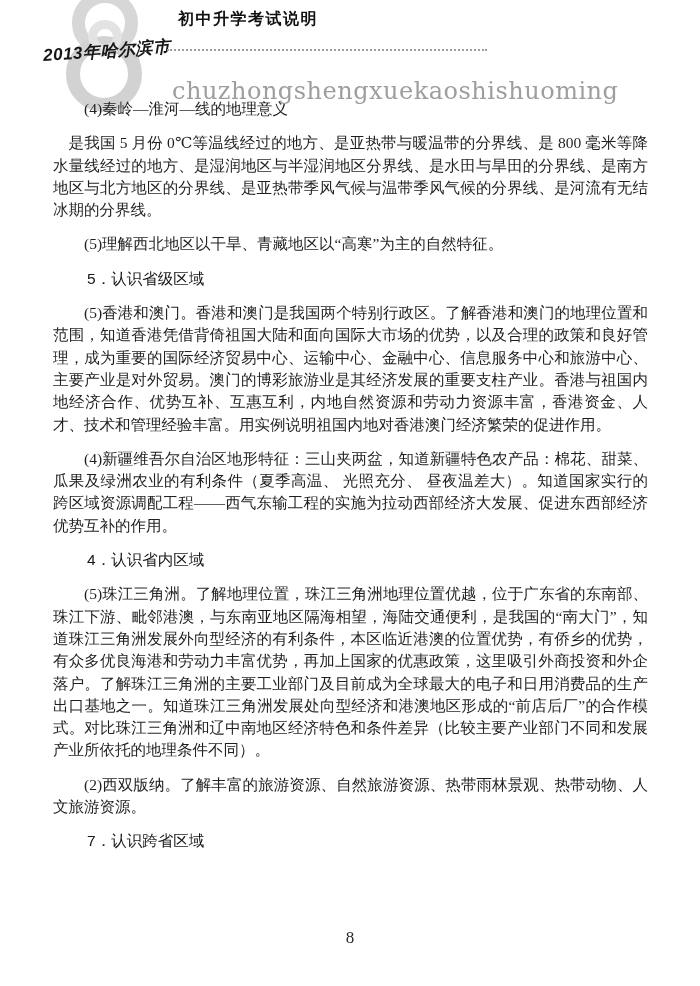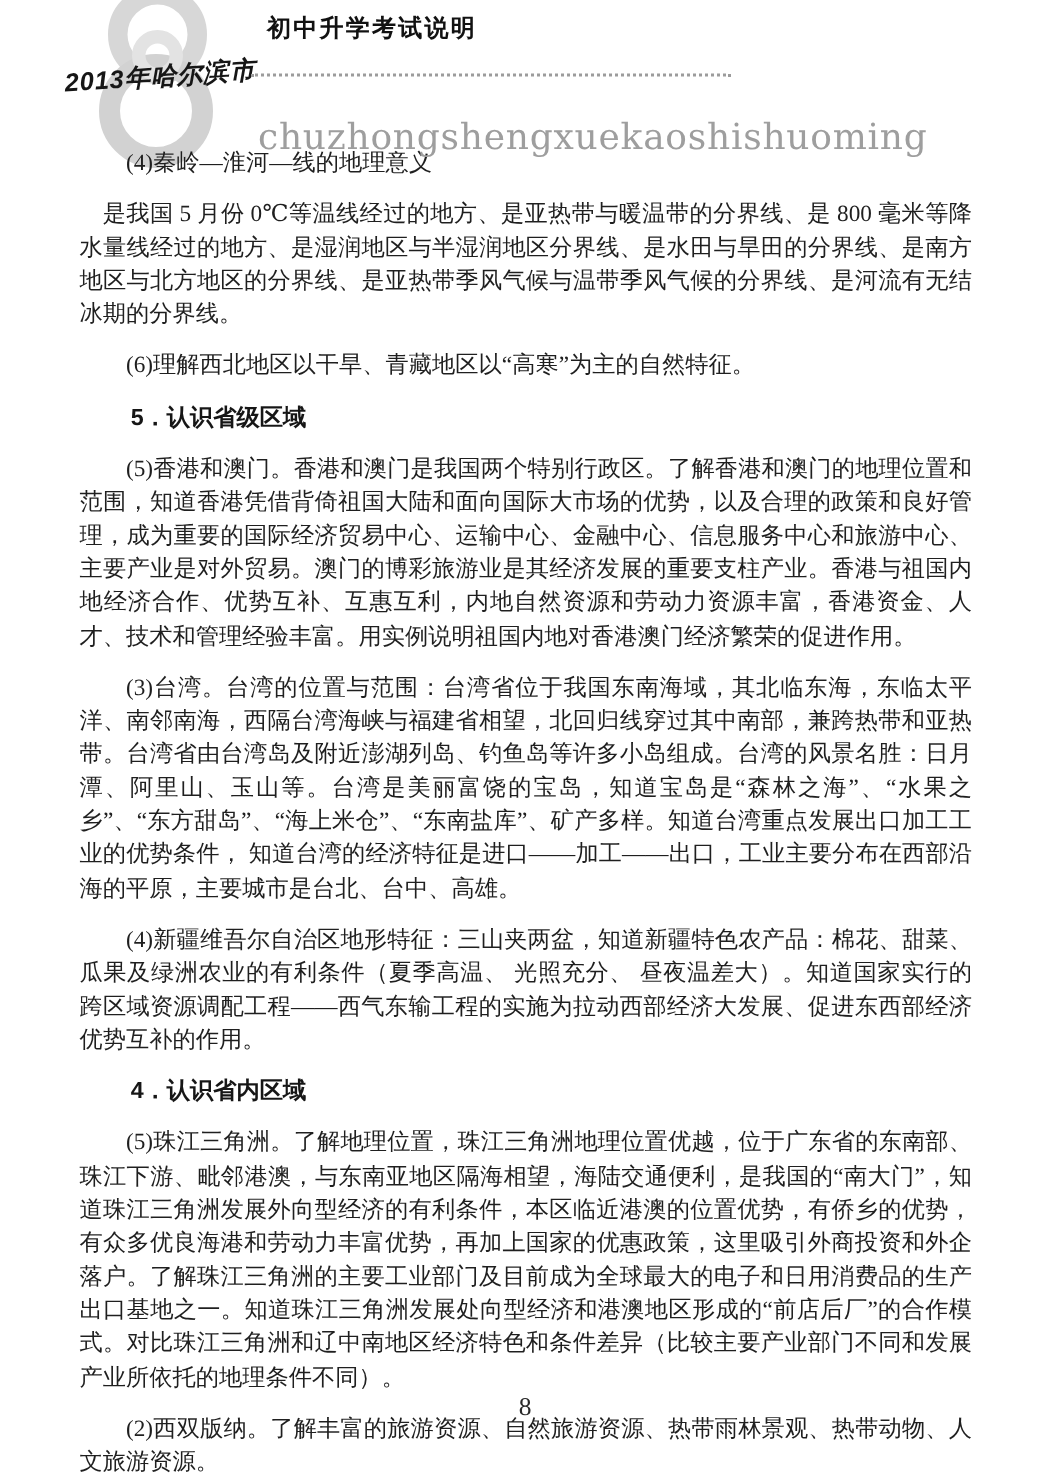--- a/index.html
+++ b/index.html
@@ -45,21 +45,21 @@
   .content{
     position:absolute;left:41px;top:86px;width:619px;z-index:1;
     font-size:15.5px;line-height:22.3px;
     text-align:justify;color:#1f1f1f;
   }
   .content p{margin:12px;padding:0;}
   .p2{text-indent:2em;}
   .p1{text-indent:1em;}
   .sec{
     text-indent:2.2em;
-    font-weight:bold;
+    font-weight:normal;
     font-family:"Liberation Sans","DejaVu Sans",sans-serif;
     color:#161616;
   }
   
   .page-number{
     position:absolute;left:0;top:928px;width:700px;
     text-align:center;font-size:17px;color:#2a2a2a;z-index:1;
   }
 </style>
 </head>
@@ -72,24 +72,23 @@
 </div>
 
 <div class="year-city">2013年哈尔滨市</div>
 <div class="main-title">初中升学考试说明</div>
 <div class="dotted-rule"></div>
 <div class="pinyin">chuzhongshengxuekaoshishuoming</div>
 
 <div class="content">
   <p class="p2">(4)秦岭—淮河—线的地理意义</p>
   <p class="p1">是我国 5 月份 0℃等温线经过的地方、是亚热带与暖温带的分界线、是 800 毫米等降水量线经过的地方、是湿润地区与半湿润地区分界线、是水田与旱田的分界线、是南方地区与北方地区的分界线、是亚热带季风气候与温带季风气候的分界线、是河流有无结冰期的分界线。</p>
-  <p class="p2">(6)理解西北地区以干旱、青藏地区以“高寒”为主的自然特征。</p>
+  <p class="p2">(5)理解西北地区以干旱、青藏地区以“高寒”为主的自然特征。</p>
   <p class="sec">5．认识省级区域</p>
   <p class="p2">(5)香港和澳门。香港和澳门是我国两个特别行政区。了解香港和澳门的地理位置和范围，知道香港凭借背倚祖国大陆和面向国际大市场的优势，以及合理的政策和良好管理，成为重要的国际经济贸易中心、运输中心、金融中心、信息服务中心和旅游中心、主要产业是对外贸易。澳门的博彩旅游业是其经济发展的重要支柱产业。香港与祖国内地经济合作、优势互补、互惠互利，内地自然资源和劳动力资源丰富，香港资金、人才、技术和管理经验丰富。用实例说明祖国内地对香港澳门经济繁荣的促进作用。</p>
-  <p class="p2">(3)台湾。台湾的位置与范围：台湾省位于我国东南海域，其北临东海，东临太平洋、南邻南海，西隔台湾海峡与福建省相望，北回归线穿过其中南部，兼跨热带和亚热带。台湾省由台湾岛及附近澎湖列岛、钓鱼岛等许多小岛组成。台湾的风景名胜：日月潭、阿里山、玉山等。台湾是美丽富饶的宝岛，知道宝岛是“森林之海”、“水果之乡”、“东方甜岛”、“海上米仓”、“东南盐库”、矿产多样。知道台湾重点发展出口加工工业的优势条件， 知道台湾的经济特征是进口——加工——出口，工业主要分布在西部沿海的平原，主要城市是台北、台中、高雄。</p>
   <p class="p2">(4)新疆维吾尔自治区地形特征：三山夹两盆，知道新疆特色农产品：棉花、甜菜、瓜果及绿洲农业的有利条件（夏季高温、 光照充分、 昼夜温差大）。知道国家实行的跨区域资源调配工程——西气东输工程的实施为拉动西部经济大发展、促进东西部经济优势互补的作用。</p>
   <p class="sec">4．认识省内区域</p>
   <p class="p2">(5)珠江三角洲。了解地理位置，珠江三角洲地理位置优越，位于广东省的东南部、珠江下游、毗邻港澳，与东南亚地区隔海相望，海陆交通便利，是我国的“南大门”，知道珠江三角洲发展外向型经济的有利条件，本区临近港澳的位置优势，有侨乡的优势，有众多优良海港和劳动力丰富优势，再加上国家的优惠政策，这里吸引外商投资和外企落户。了解珠江三角洲的主要工业部门及目前成为全球最大的电子和日用消费品的生产出口基地之一。知道珠江三角洲发展处向型经济和港澳地区形成的“前店后厂”的合作模式。对比珠江三角洲和辽中南地区经济特色和条件差异（比较主要产业部门不同和发展产业所依托的地理条件不同）。</p>
   <p class="p2">(2)西双版纳。了解丰富的旅游资源、自然旅游资源、热带雨林景观、热带动物、人文旅游资源。</p>
   <p class="sec">7．认识跨省区域</p>
 
 </div>
 
 <div class="page-number">8</div>
 

